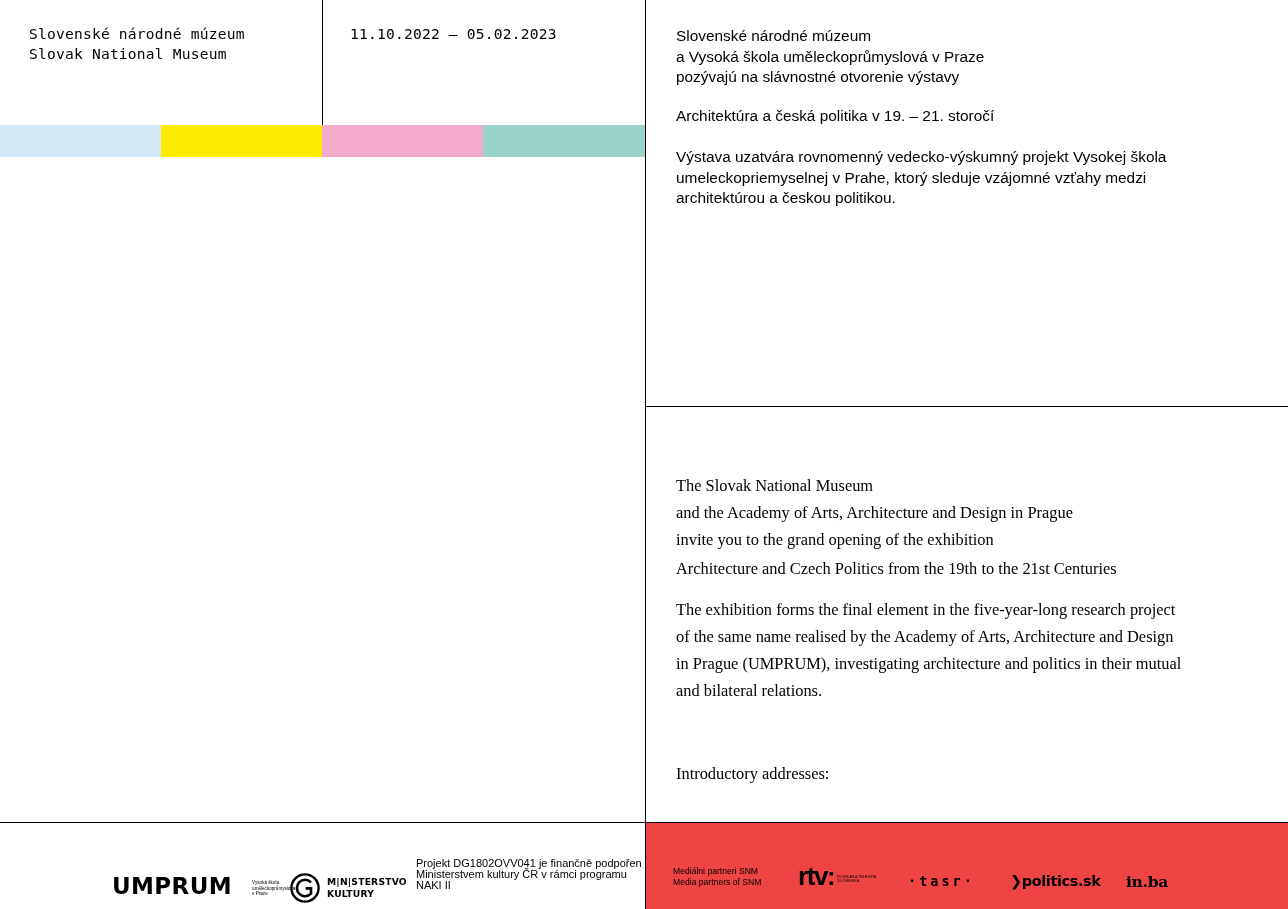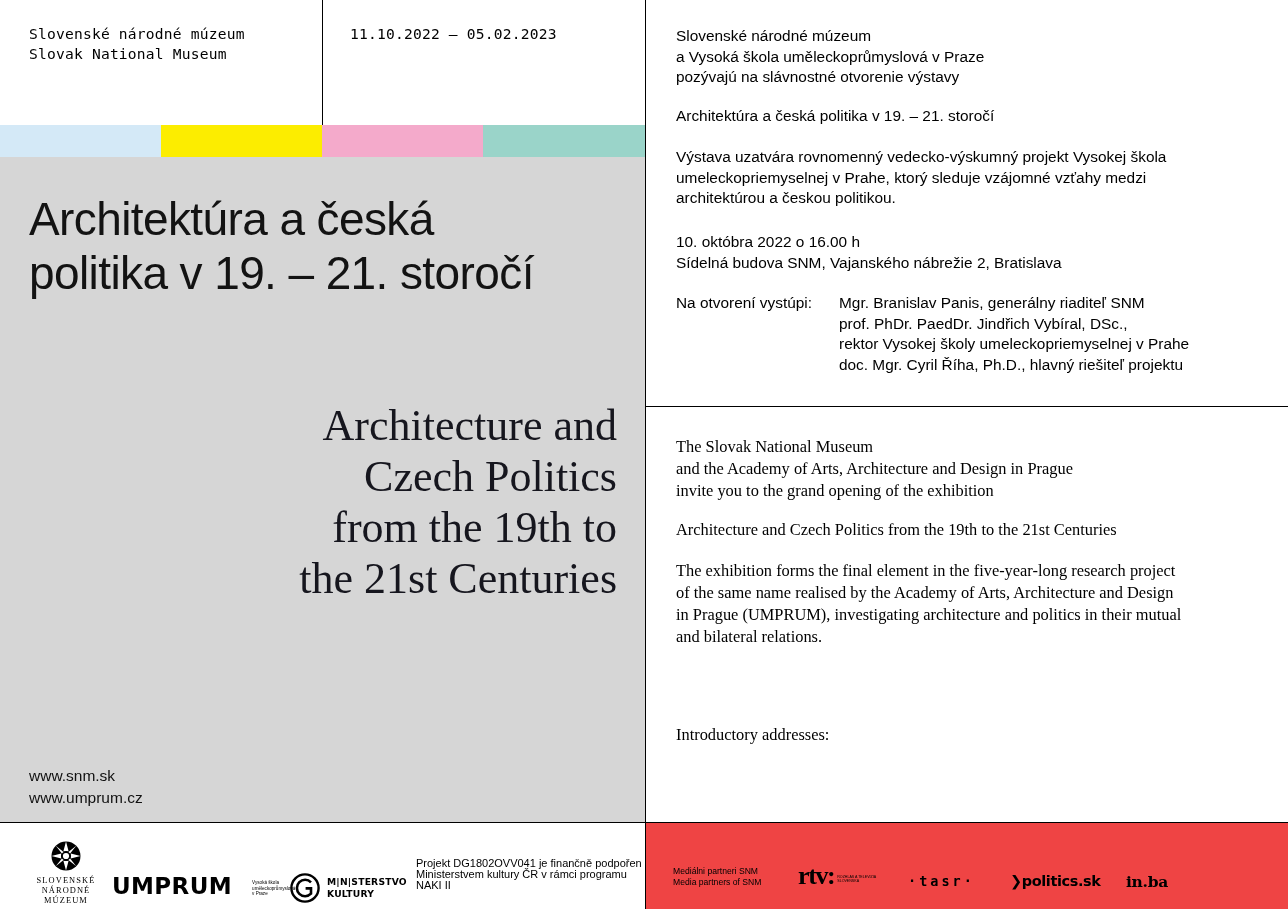--- a/index.html
+++ b/index.html
@@ -139,21 +139,22 @@
     background: #ffffff;
   }
   .rc-sans {
     font-family: "Liberation Sans", sans-serif;
     font-size: 15.4px;
     line-height: 20.6px;
   }
   .rc-serif {
     font-family: "Liberation Serif", serif;
     font-size: 16.4px;
-    line-height: 22px;
+    line-height: 27px;
+    margin-top: 36px;
   }
   .block { white-space: pre-line; }
 
   .sk-block-1 { position: absolute; left: 30px; top: 26px; width: 600px; }
   .sk-block-2 { position: absolute; left: 30px; top: 106px; width: 600px; }
   .sk-block-3 { position: absolute; left: 30px; top: 147px; width: 610px; }
   .sk-block-4 { position: absolute; left: 30px; top: 232px; width: 600px; }
   .sk-speakers { position: absolute; left: 30px; top: 293px; width: 610px; display: flex; }
   .sk-speakers-label { width: 163px; flex: 0 0 163px; }
   .sk-speakers-names { flex: 1; }
@@ -247,21 +248,21 @@
     white-space: pre-line;
   }
   .logo-rtvs {
     position: absolute;
     left: 152px; top: 40px;
     display: flex;
     align-items: center;
     gap: 3px;
   }
   .rtvs-word {
-    font-family: Liberation Serif, serif;
+    font-family: Liberation Sans, sans-serif;
     font-weight: bold;
     font-size: 26px;
     line-height: 26px;
     letter-spacing: -1.4px;
   }
   .rtvs-sub {
     font-family: "Liberation Sans", sans-serif;
     font-size: 3.6px;
     line-height: 4.4px;
     white-space: pre-line;
@@ -306,53 +307,24 @@
       <div class="header-vline"></div>
     </div>
 
     <div class="color-strip">
       <div style="width:161px;background:#d4e9f7;"></div>
       <div style="width:161px;background:#fced00;"></div>
       <div style="width:161px;background:#f4aacb;"></div>
       <div style="width:162px;background:#9ad4c9;"></div>
     </div>
 
-    <div class="gray-panel">
-      <div class="title-sk">Architektúra a česká
-politika v 19. – 21. storočí</div>
-      <div class="title-en">Architecture and
-Czech Politics
-from the 19th to
-the 21st Centuries</div>
-      <div class="web-links">www.snm.sk
-www.umprum.cz</div>
-    </div>
     <div class="gray-bottom-line"></div>
 
     <div class="left-footer">
 
-      <div class="logo-snm">
-        <svg class="snm-star" width="34" height="34" viewBox="0 0 34 34">
-          <circle cx="17" cy="17" r="14.5" fill="#000"></circle>
-          <g fill="#fff">
-            <path d="M17 2.5 L19.6 12.2 A14.5 14.5 0 0 0 14.4 12.2 Z"></path>
-            <path d="M17 31.5 L19.6 21.8 A14.5 14.5 0 0 1 14.4 21.8 Z"></path>
-            <path d="M2.5 17 L12.2 19.6 A14.5 14.5 0 0 1 12.2 14.4 Z"></path>
-            <path d="M31.5 17 L21.8 19.6 A14.5 14.5 0 0 0 21.8 14.4 Z"></path>
-            <path d="M6.75 6.75 L14.6 12.9 A14.5 14.5 0 0 0 12.9 14.6 Z"></path>
-            <path d="M27.25 27.25 L19.4 21.1 A14.5 14.5 0 0 1 21.1 19.4 Z"></path>
-            <path d="M27.25 6.75 L21.1 14.6 A14.5 14.5 0 0 0 19.4 12.9 Z"></path>
-            <path d="M6.75 27.25 L12.9 19.4 A14.5 14.5 0 0 1 14.6 21.1 Z"></path>
-          </g>
-          <circle cx="17" cy="17" r="3.1" fill="#fff"></circle>
-        </svg>
-        <div class="snm-words">SLOVENSKÉ
-NÁRODNÉ
-MÚZEUM</div>
-      </div>
 
       <div class="logo-umprum">
         <span class="umprum-word">UMPRUM</span>
         <span class="umprum-sub">Vysoká škola
 uměleckoprůmyslová
 v Praze</span>
       </div>
 
       <div class="logo-mk">
         <svg width="30" height="30" viewBox="0 0 30 30">
@@ -372,29 +344,20 @@
 
   <div class="right-col">
 
     <div class="rc-sans block sk-block-1">Slovenské národné múzeum
 a Vysoká škola uměleckoprůmyslová v Praze
 pozývajú na slávnostné otvorenie výstavy</div>
     <div class="rc-sans block sk-block-2">Architektúra a česká politika v 19. – 21. storočí</div>
     <div class="rc-sans block sk-block-3">Výstava uzatvára rovnomenný vedecko-výskumný projekt Vysokej škola
 umeleckopriemyselnej v Prahe, ktorý sleduje vzájomné vzťahy medzi
 architektúrou a českou politikou.</div>
-    <div class="rc-sans block sk-block-4">10. októbra 2022 o 16.00 h
-Sídelná budova SNM, Vajanského nábrežie 2, Bratislava</div>
-    <div class="rc-sans sk-speakers">
-      <div class="sk-speakers-label block">Na otvorení vystúpi:</div>
-      <div class="sk-speakers-names block">Mgr. Branislav Panis, generálny riaditeľ SNM
-prof. PhDr. PaedDr. Jindřich Vybíral, DSc.,
-rektor Vysokej školy umeleckopriemyselnej v Prahe
-doc. Mgr. Cyril Říha, Ph.D., hlavný riešiteľ projektu</div>
-    </div>
 
     <div class="right-hline" style="left:0; width:642px;"></div>
 
     <div class="rc-serif block en-block-1">The Slovak National Museum
 and the Academy of Arts, Architecture and Design in Prague
 invite you to the grand opening of the exhibition</div>
     <div class="rc-serif block en-block-2">Architecture and Czech Politics from the 19th to the 21st Centuries</div>
     <div class="rc-serif block en-block-3">The exhibition forms the final element in the five-year-long research project
 of the same name realised by the Academy of Arts, Architecture and Design
 in Prague (UMPRUM), investigating architecture and politics in their mutual

